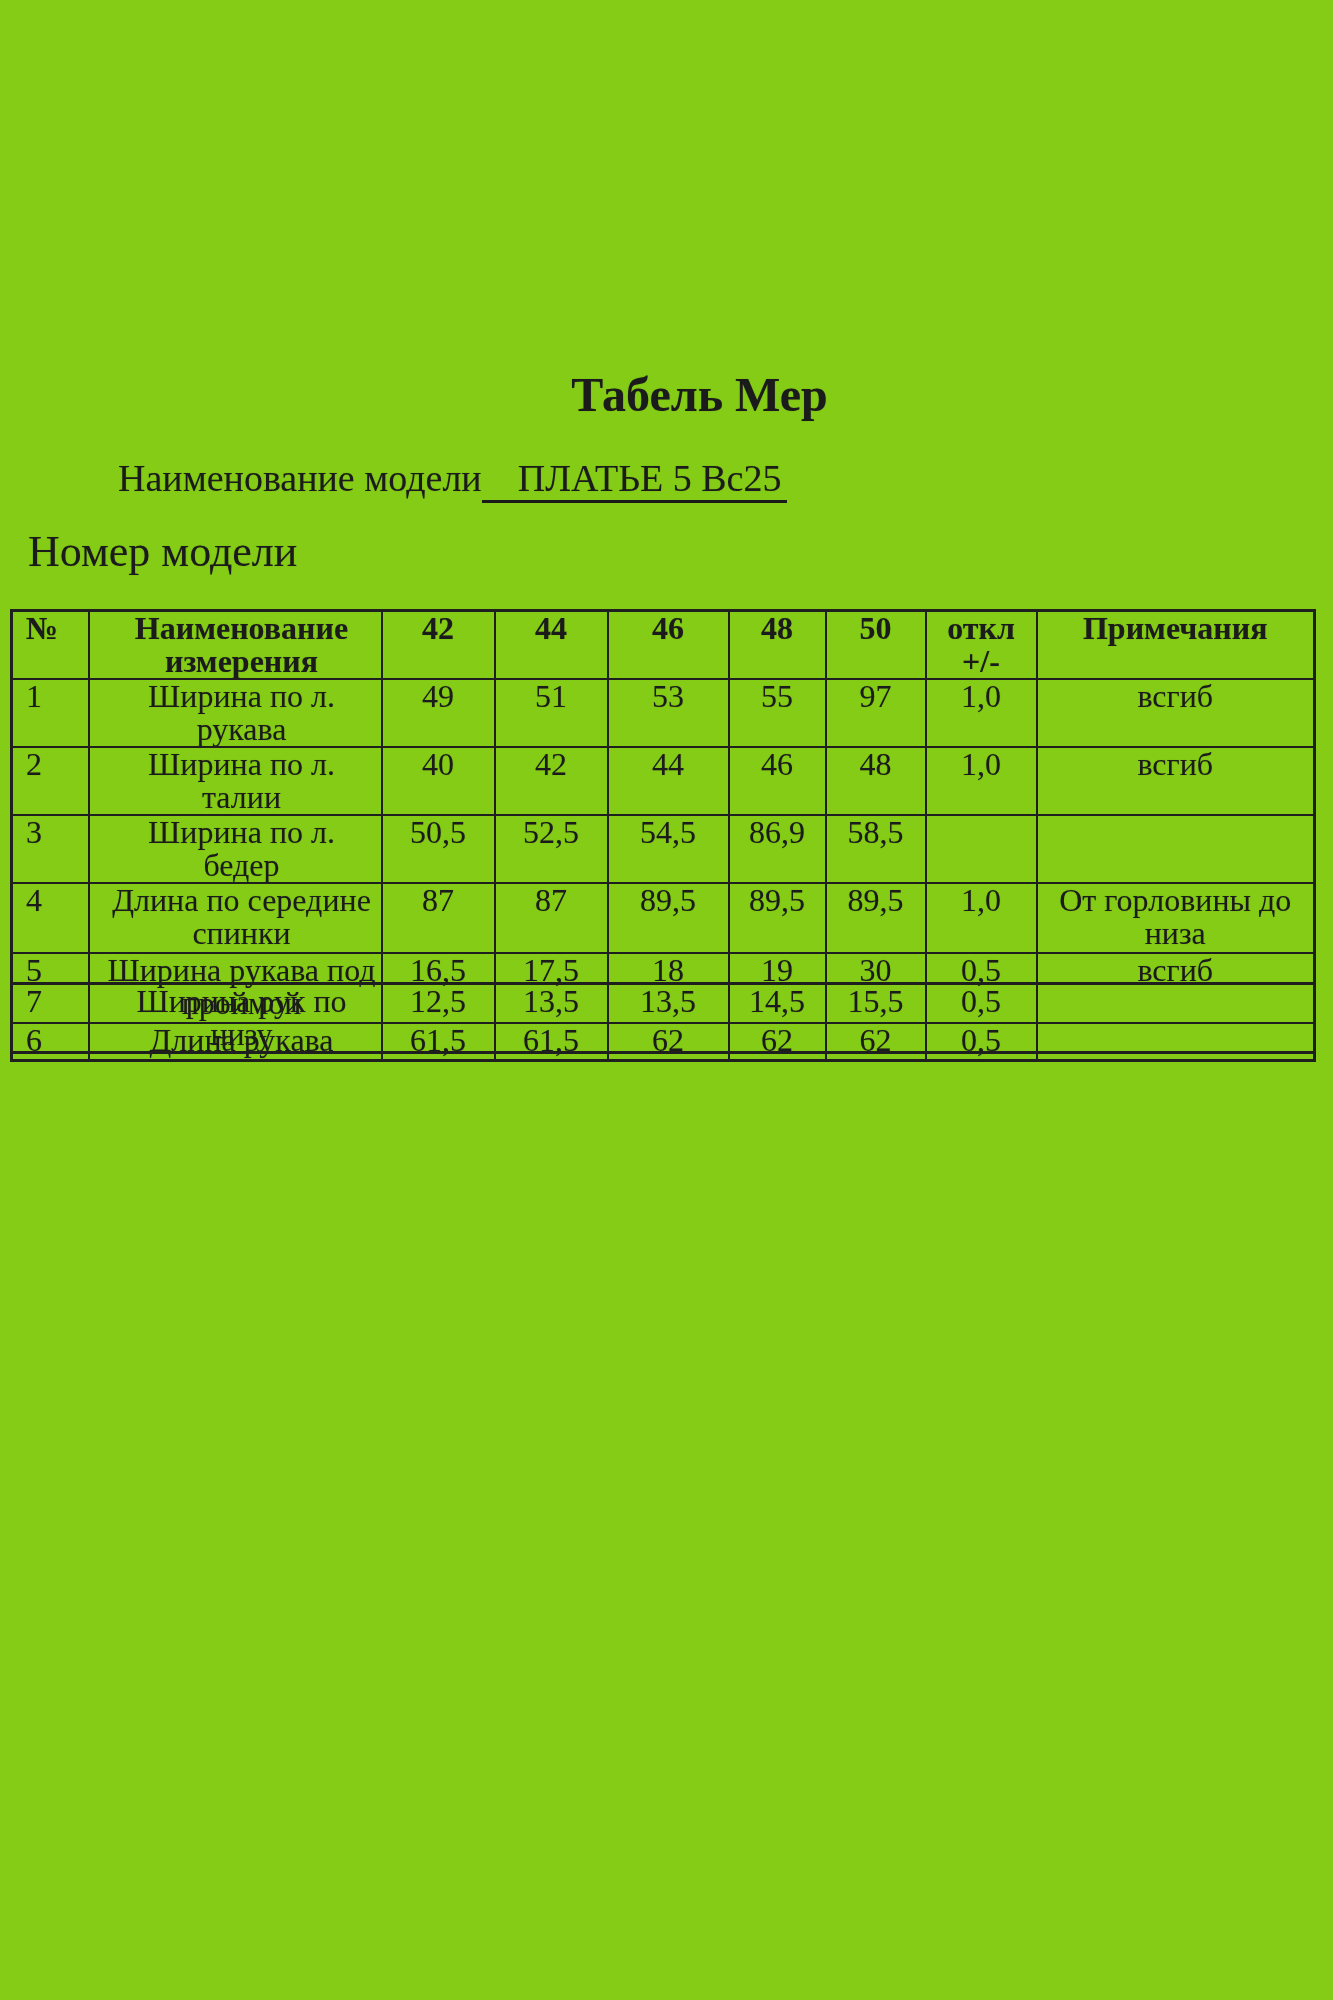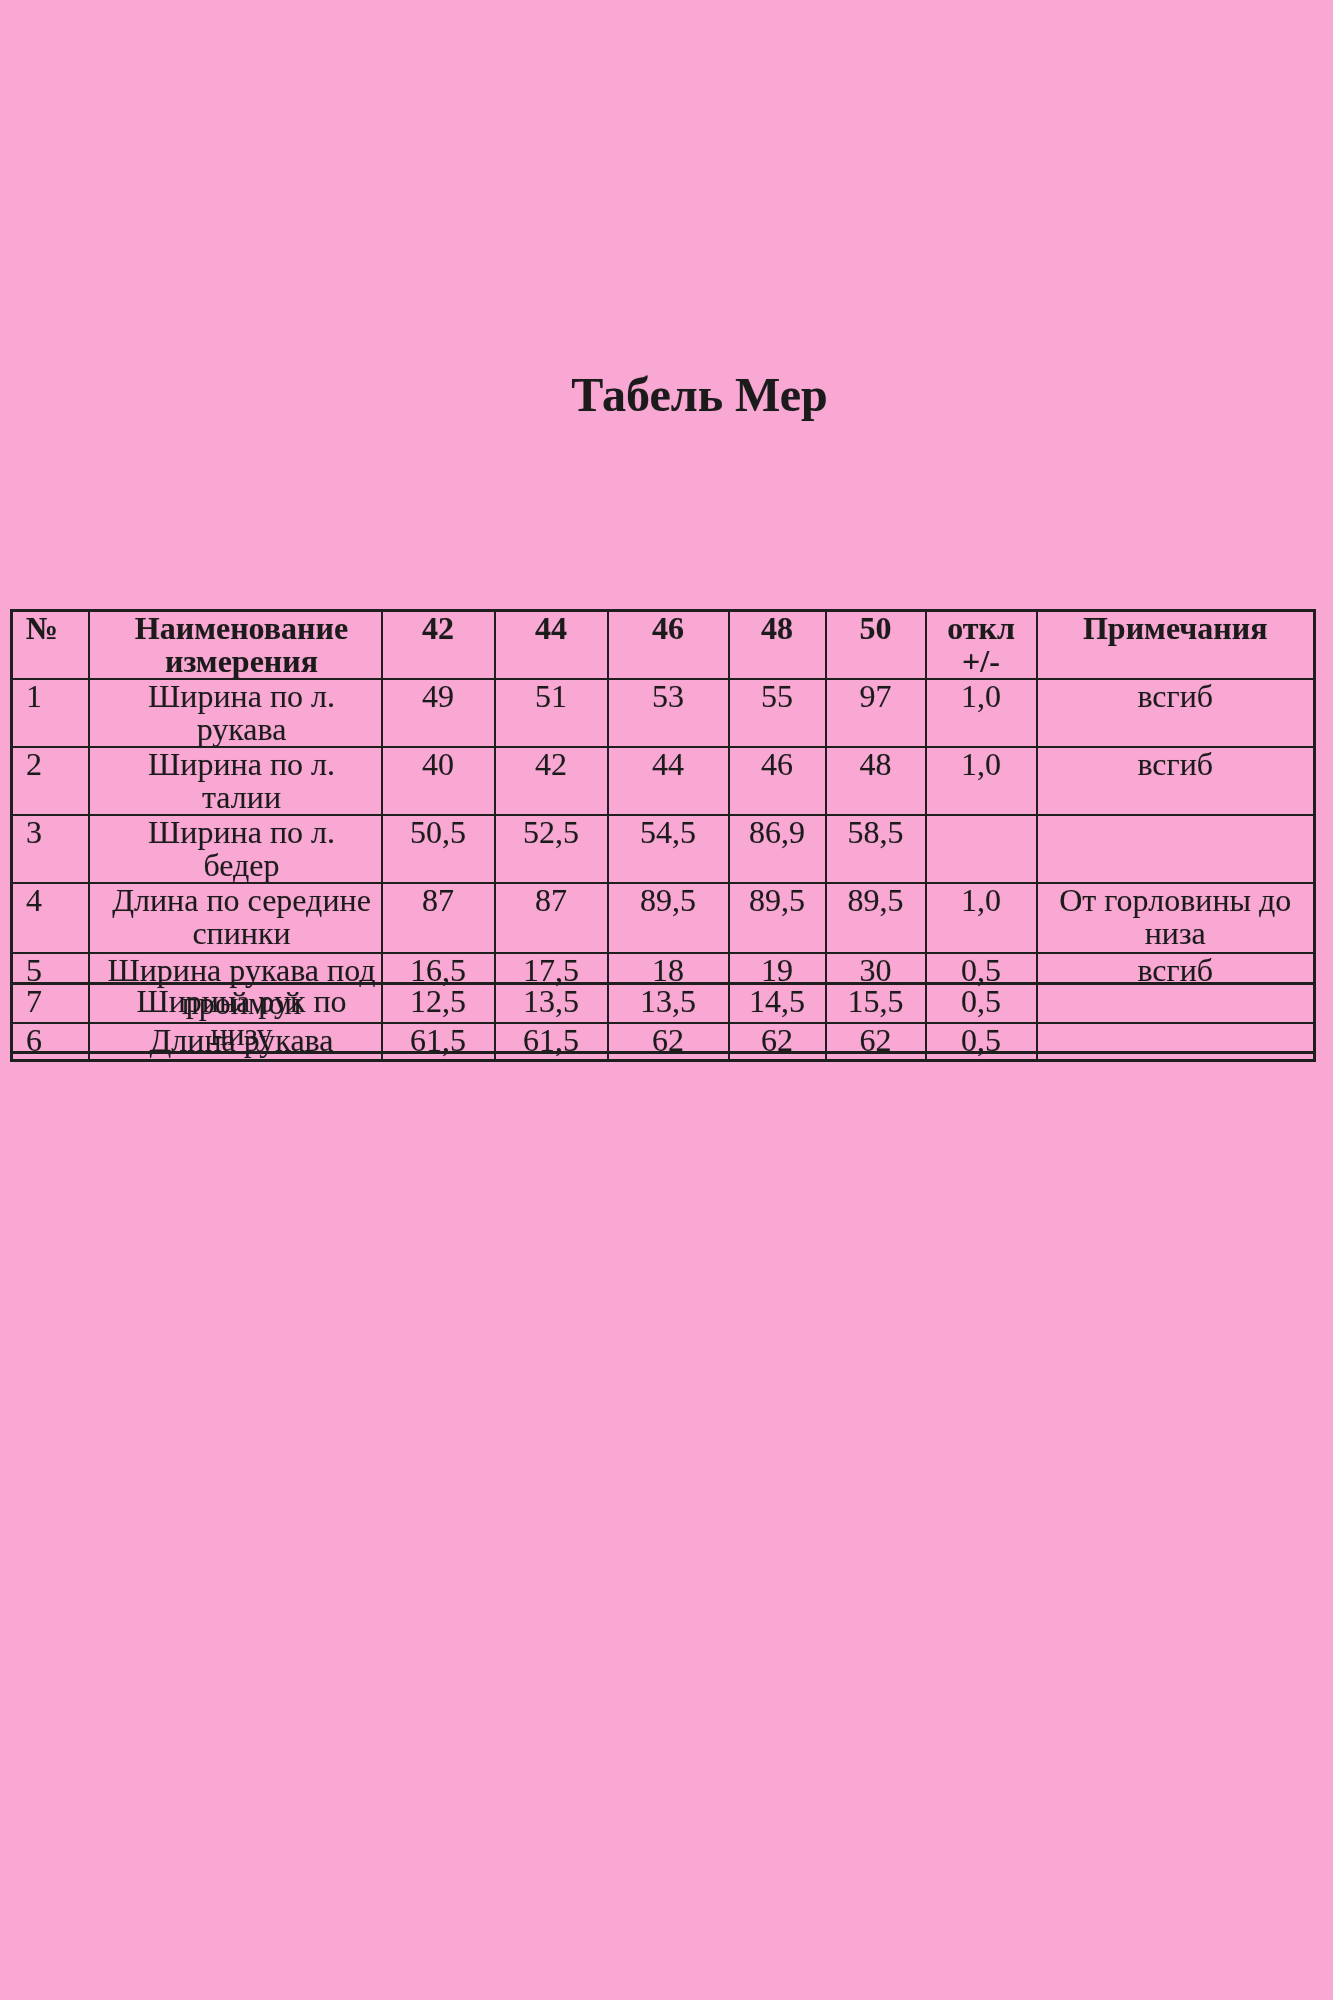--- a/index.html
+++ b/index.html
@@ -4,21 +4,21 @@
 <style>
   html, body {
     margin: 0;
     padding: 0;
     background: #ffffff;
   }
   .page {
     position: relative;
     width: 1333px;
     height: 2000px;
-    background: #f9a8d4;
+    background: #84cc16;
     overflow: hidden;
     font-family: "Liberation Serif", "DejaVu Serif", serif;
     color: #1b1b1b;
     text-shadow: 0 0 1px rgba(27,27,27,0.25);
   }
   .title {
     position: absolute;
     top: 371px;
     left: 33px;
     width: 1333px;
@@ -79,21 +79,23 @@
   tr.r-six    td { height: 35px; }
   tr.r-seven  td { height: 46px; }
 </style>
 </head>
 <body>
 
 <div class="page">
 
   <div class="title">Табель Мер</div>
 
-
+  <div class="model-line"><span>Наименование модели</span><span class="model-value">ПЛАТЬЕ 5 Вс25</span></div>
+
+  <div class="number-line">Номер модели</div>
 
   <table class="measures main">
     <colgroup>
       <col style="width:77px">
         <col style="width:293px">
         <col style="width:113px">
         <col style="width:113px">
         <col style="width:121px">
         <col style="width:97px">
         <col style="width:100px">

